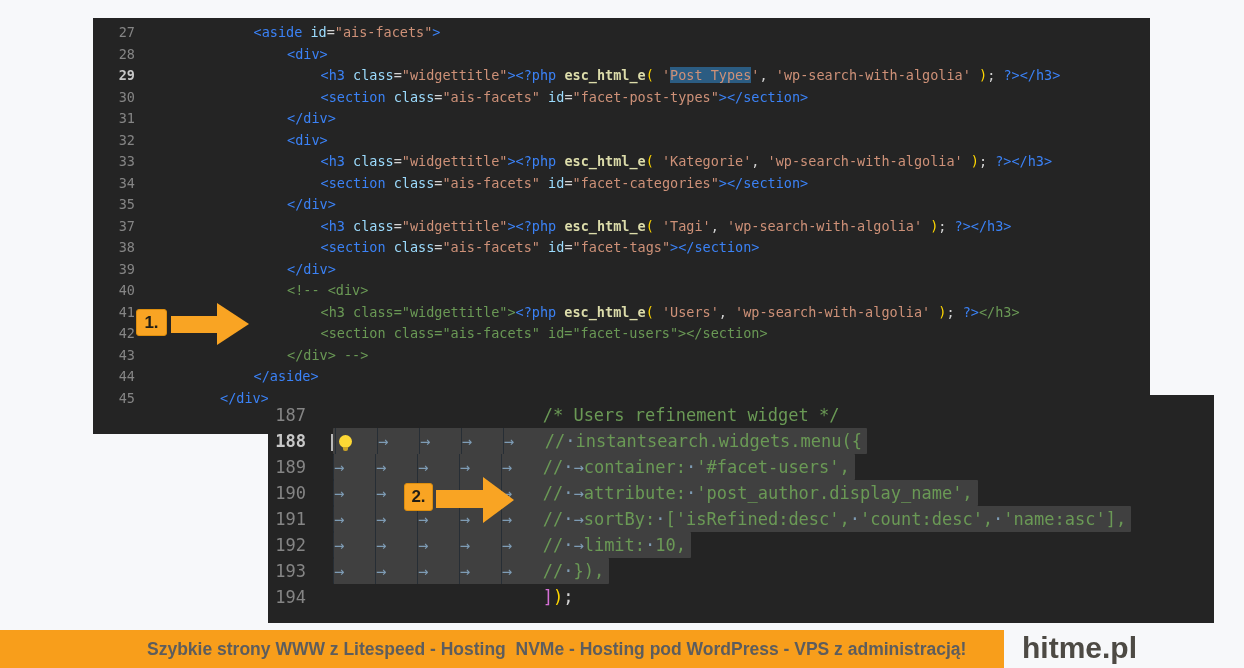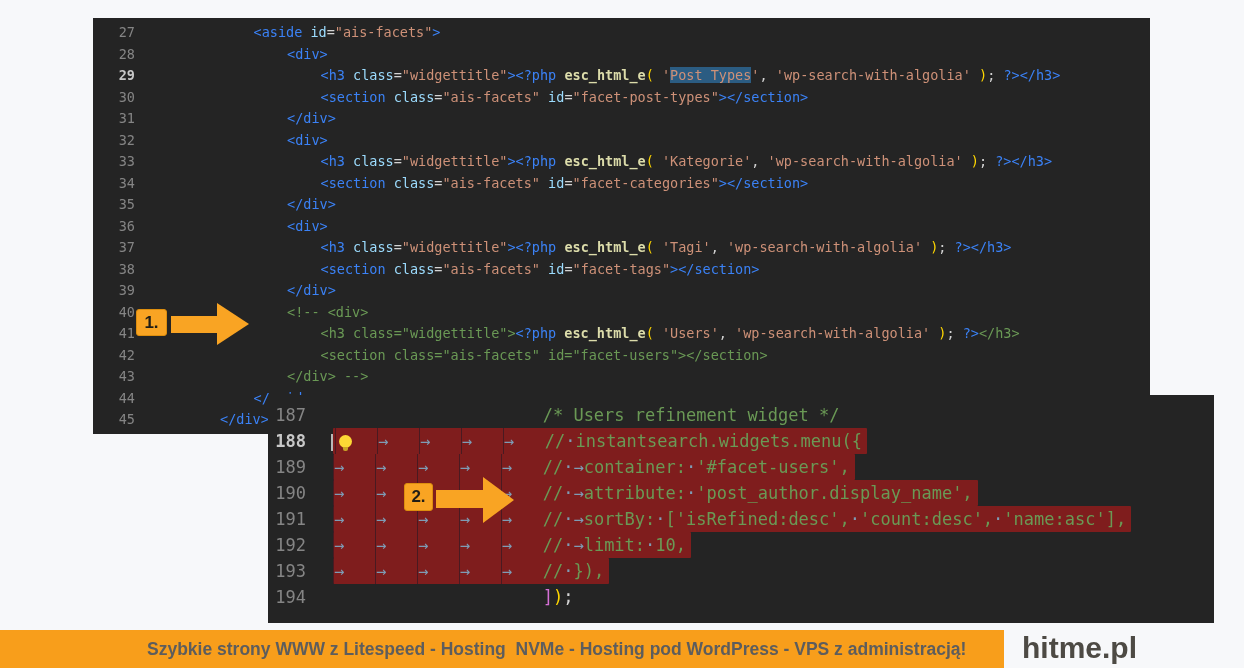--- a/index.html
+++ b/index.html
@@ -16,21 +16,21 @@
   .line{white-space:pre;}
   .w1 .line{height:21.5px;line-height:21.5px;}
   .w2 .line{height:26px;line-height:26px;}
   .lnum{display:inline-block;text-align:right;color:#858585;vertical-align:top;}
   .w1 .lnum{width:42px;}
   .w2 .lnum{width:38px;}
   .line.active .lnum{color:#c8c8c8;font-weight:bold;}
   .ltext{display:inline-block;white-space:pre;vertical-align:top;}
   .w1 .ltext{margin-left:18px;}
   .w2 .ltext{margin-left:27px;}
-  .selbg{background:#7f1d1d;padding-right:5px;border-radius:1px;}
+  .selbg{background:#404040;padding-right:5px;border-radius:1px;}
   .tab{display:inline-block;width:4ch;border-left:1px solid rgba(255,255,255,0.07);color:#7e9cb5;}
   .tab.tsel{border-left-color:rgba(8,24,40,0.45);}
   .tg{color:#3b82f6;text-align:right;}
   .at{color:#9cdcfe;}
   .st{color:#ce9178;}
   .fn{color:#dcdcaa;font-weight:600;}
   .pl{color:#d4d4d4;}
   .gd{color:#ffd700;}
   .oc{color:#d670d6;}
   .cm{color:#6a9955;}
@@ -66,21 +66,20 @@
   <div class="editor w1">
       <div class="line"><span class="lnum">27</span><span class="ltext"><span class="tab"></span><span class="tab"></span><span class="tab"></span><span class="tg">&lt;aside </span><span class="at">id</span><span class="pl">=</span><span class="st">"ais-facets"</span><span class="tg">&gt;</span></span></div>
       <div class="line"><span class="lnum">28</span><span class="ltext"><span class="tab"></span><span class="tab"></span><span class="tab"></span><span class="tab"></span><span class="tg">&lt;div&gt;</span></span></div>
       <div class="line active"><span class="lnum">29</span><span class="ltext"><span class="tab"></span><span class="tab"></span><span class="tab"></span><span class="tab"></span><span class="tab"></span><span class="tg">&lt;h3 </span><span class="at">class</span><span class="pl">=</span><span class="st">"widgettitle"</span><span class="tg">&gt;&lt;?php </span><span class="fn">esc_html_e</span><span class="gd">(</span><span class="pl"> </span><span class="st">'</span><span class="st sel">Post Types</span><span class="st">'</span><span class="pl">, </span><span class="st">'wp-search-with-algolia'</span><span class="pl"> </span><span class="gd">)</span><span class="pl">; </span><span class="tg">?&gt;&lt;/h3&gt;</span></span></div>
       <div class="line"><span class="lnum">30</span><span class="ltext"><span class="tab"></span><span class="tab"></span><span class="tab"></span><span class="tab"></span><span class="tab"></span><span class="tg">&lt;section </span><span class="at">class</span><span class="pl">=</span><span class="st">"ais-facets"</span><span class="at"> id</span><span class="pl">=</span><span class="st">"facet-post-types"</span><span class="tg">&gt;&lt;/section&gt;</span></span></div>
       <div class="line"><span class="lnum">31</span><span class="ltext"><span class="tab"></span><span class="tab"></span><span class="tab"></span><span class="tab"></span><span class="tg">&lt;/div&gt;</span></span></div>
       <div class="line"><span class="lnum">32</span><span class="ltext"><span class="tab"></span><span class="tab"></span><span class="tab"></span><span class="tab"></span><span class="tg">&lt;div&gt;</span></span></div>
       <div class="line"><span class="lnum">33</span><span class="ltext"><span class="tab"></span><span class="tab"></span><span class="tab"></span><span class="tab"></span><span class="tab"></span><span class="tg">&lt;h3 </span><span class="at">class</span><span class="pl">=</span><span class="st">"widgettitle"</span><span class="tg">&gt;&lt;?php </span><span class="fn">esc_html_e</span><span class="gd">(</span><span class="st"> 'Kategorie'</span><span class="pl">, </span><span class="st">'wp-search-with-algolia'</span><span class="pl"> </span><span class="gd">)</span><span class="pl">; </span><span class="tg">?&gt;&lt;/h3&gt;</span></span></div>
       <div class="line"><span class="lnum">34</span><span class="ltext"><span class="tab"></span><span class="tab"></span><span class="tab"></span><span class="tab"></span><span class="tab"></span><span class="tg">&lt;section </span><span class="at">class</span><span class="pl">=</span><span class="st">"ais-facets"</span><span class="at"> id</span><span class="pl">=</span><span class="st">"facet-categories"</span><span class="tg">&gt;&lt;/section&gt;</span></span></div>
       <div class="line"><span class="lnum">35</span><span class="ltext"><span class="tab"></span><span class="tab"></span><span class="tab"></span><span class="tab"></span><span class="tg">&lt;/div&gt;</span></span></div>
-      <div class="line"><span class="lnum">36</span><span class="ltext"><span class="tab"></span><span class="tab"></span><span class="tab"></span><span class="tab"></span><span class="tg">&lt;div&gt;</span></span></div>
       <div class="line"><span class="lnum">37</span><span class="ltext"><span class="tab"></span><span class="tab"></span><span class="tab"></span><span class="tab"></span><span class="tab"></span><span class="tg">&lt;h3 </span><span class="at">class</span><span class="pl">=</span><span class="st">"widgettitle"</span><span class="tg">&gt;&lt;?php </span><span class="fn">esc_html_e</span><span class="gd">(</span><span class="st"> 'Tagi'</span><span class="pl">, </span><span class="st">'wp-search-with-algolia'</span><span class="pl"> </span><span class="gd">)</span><span class="pl">; </span><span class="tg">?&gt;&lt;/h3&gt;</span></span></div>
       <div class="line"><span class="lnum">38</span><span class="ltext"><span class="tab"></span><span class="tab"></span><span class="tab"></span><span class="tab"></span><span class="tab"></span><span class="tg">&lt;section </span><span class="at">class</span><span class="pl">=</span><span class="st">"ais-facets"</span><span class="at"> id</span><span class="pl">=</span><span class="st">"facet-tags"</span><span class="tg">&gt;&lt;/section&gt;</span></span></div>
       <div class="line"><span class="lnum">39</span><span class="ltext"><span class="tab"></span><span class="tab"></span><span class="tab"></span><span class="tab"></span><span class="tg">&lt;/div&gt;</span></span></div>
       <div class="line"><span class="lnum">40</span><span class="ltext"><span class="tab"></span><span class="tab"></span><span class="tab"></span><span class="tab"></span><span class="cm">&lt;!-- &lt;div&gt;</span></span></div>
       <div class="line"><span class="lnum">41</span><span class="ltext"><span class="tab"></span><span class="tab"></span><span class="tab"></span><span class="tab"></span><span class="tab"></span><span class="cm">&lt;h3 class="widgettitle"&gt;</span><span class="tg">&lt;?php </span><span class="fn">esc_html_e</span><span class="gd">(</span><span class="st"> 'Users'</span><span class="pl">, </span><span class="st">'wp-search-with-algolia'</span><span class="pl"> </span><span class="gd">)</span><span class="pl">; </span><span class="tg">?&gt;</span><span class="cm">&lt;/h3&gt;</span></span></div>
       <div class="line"><span class="lnum">42</span><span class="ltext"><span class="tab"></span><span class="tab"></span><span class="tab"></span><span class="tab"></span><span class="tab"></span><span class="cm">&lt;section class="ais-facets" id="facet-users"&gt;&lt;/section&gt;</span></span></div>
       <div class="line"><span class="lnum">43</span><span class="ltext"><span class="tab"></span><span class="tab"></span><span class="tab"></span><span class="tab"></span><span class="cm">&lt;/div&gt; --&gt;</span></span></div>
       <div class="line"><span class="lnum">44</span><span class="ltext"><span class="tab"></span><span class="tab"></span><span class="tab"></span><span class="tg">&lt;/aside&gt;</span></span></div>
       <div class="line"><span class="lnum">45</span><span class="ltext"><span class="tab"></span><span class="tab"></span><span class="tg">&lt;/div&gt;</span></span></div>
     </div>

